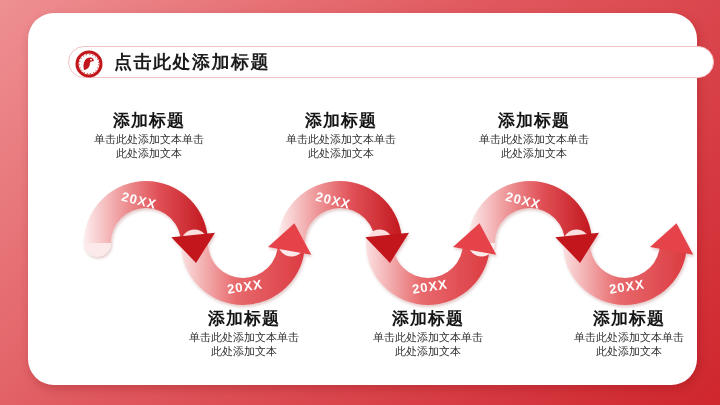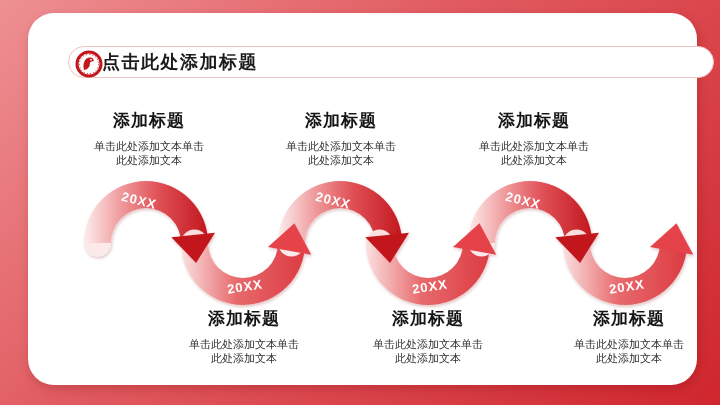--- a/index.html
+++ b/index.html
@@ -4,25 +4,25 @@
 <style>
   html,body{margin:0;padding:0;}
   body{width:720px;height:405px;overflow:hidden;font-family:"Liberation Sans","DejaVu Sans",sans-serif;}
   .slide{position:relative;width:720px;height:405px;
     background:linear-gradient(135deg,#ee9093 0%,#e05a5f 42%,#d0262e 100%);}
   .card{position:absolute;left:28px;top:13px;right:23px;bottom:20px;
     background:#ffffff;border-radius:26px;box-shadow:2px 4px 10px rgba(120,10,15,.25);}
   .header-pill{position:absolute;left:40px;top:33px;width:644px;height:30px;
     border:1px solid #f2c3c4;border-radius:16px;background:#ffffff;}
   .seal{position:absolute;left:47px;top:37px;width:28px;height:28px;}
-  .header-title{position:absolute;left:74px;top:37px;font-size:18px;font-weight:bold;
+  .header-title{position:absolute;left:86px;top:37px;font-size:18px;font-weight:bold;
     color:#1c1c1c;letter-spacing:1.5px;white-space:nowrap;}
   .block{position:absolute;width:170px;text-align:center;}
   .block .m-title{font-size:17px;font-weight:bold;color:#151515;letter-spacing:1px;text-align:center;}
-  .block .m-body{margin-top:7px;font-size:11px;line-height:14px;color:#2e2e2e;}
+  .block .m-body{font-size:11px;line-height:14px;color:#2e2e2e;}
   .b-t1{left:36px;top:96px;}  .b-t2{left:228px;top:96px;}  .b-t3{left:421px;top:96px;}
   .b-b1{left:131px;top:294px;} .b-b2{left:315px;top:294px;} .b-b3{left:516px;top:294px;}
   .wave{position:absolute;left:30px;top:162px;width:660px;height:140px;}
   .yr{font-size:13px;font-weight:bold;fill:#ffffff;letter-spacing:1px;}
 </style>
 </head>
 <body>
 
 <div class="slide">
   <div class="card">

